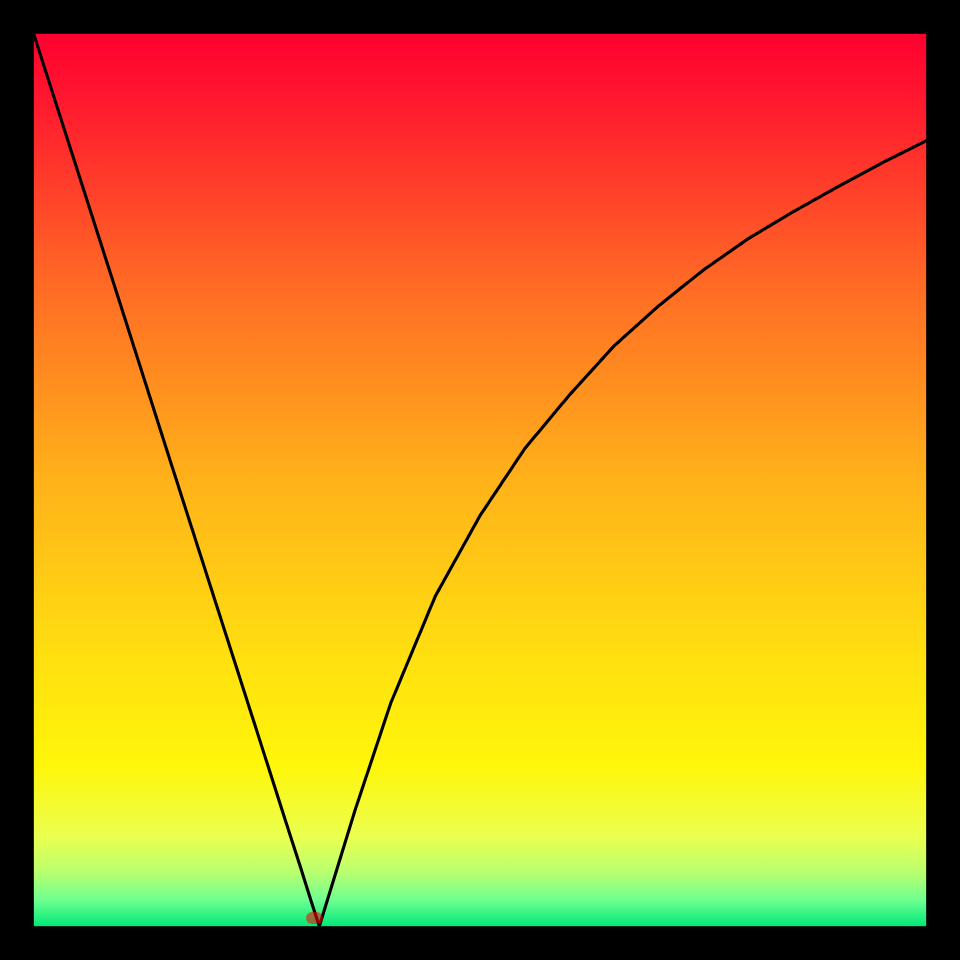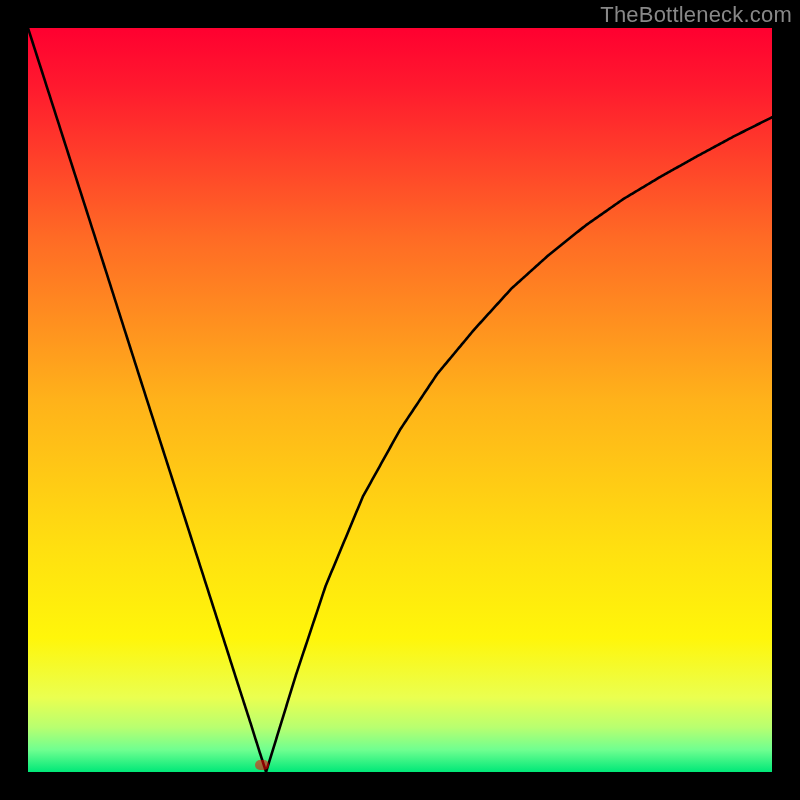--- a/index.html
+++ b/index.html
@@ -47,21 +47,20 @@
     border-radius: 5px;
     background: rgba(255,0,0,0.55);
     transform: translate(-50%, -50%);
     z-index: 5;
   }
 </style>
 </head>
 <body>
 
 <div class="frame">
-  <div class="watermark">TheBottleneck.com</div>
 
   <div class="plot-outer">
     <svg class="plot" viewBox="0 0 744 744" preserveAspectRatio="none">
       <defs>
         <linearGradient id="bg-grad" x1="0" y1="0" x2="0" y2="1">
             <stop offset="0%" stop-color="#ff0030"></stop>
             <stop offset="8%" stop-color="#ff1a2e"></stop>
             <stop offset="28.000000000000004%" stop-color="#ff6a25"></stop>
             <stop offset="50%" stop-color="#ffb21a"></stop>
             <stop offset="70%" stop-color="#ffe010"></stop>

